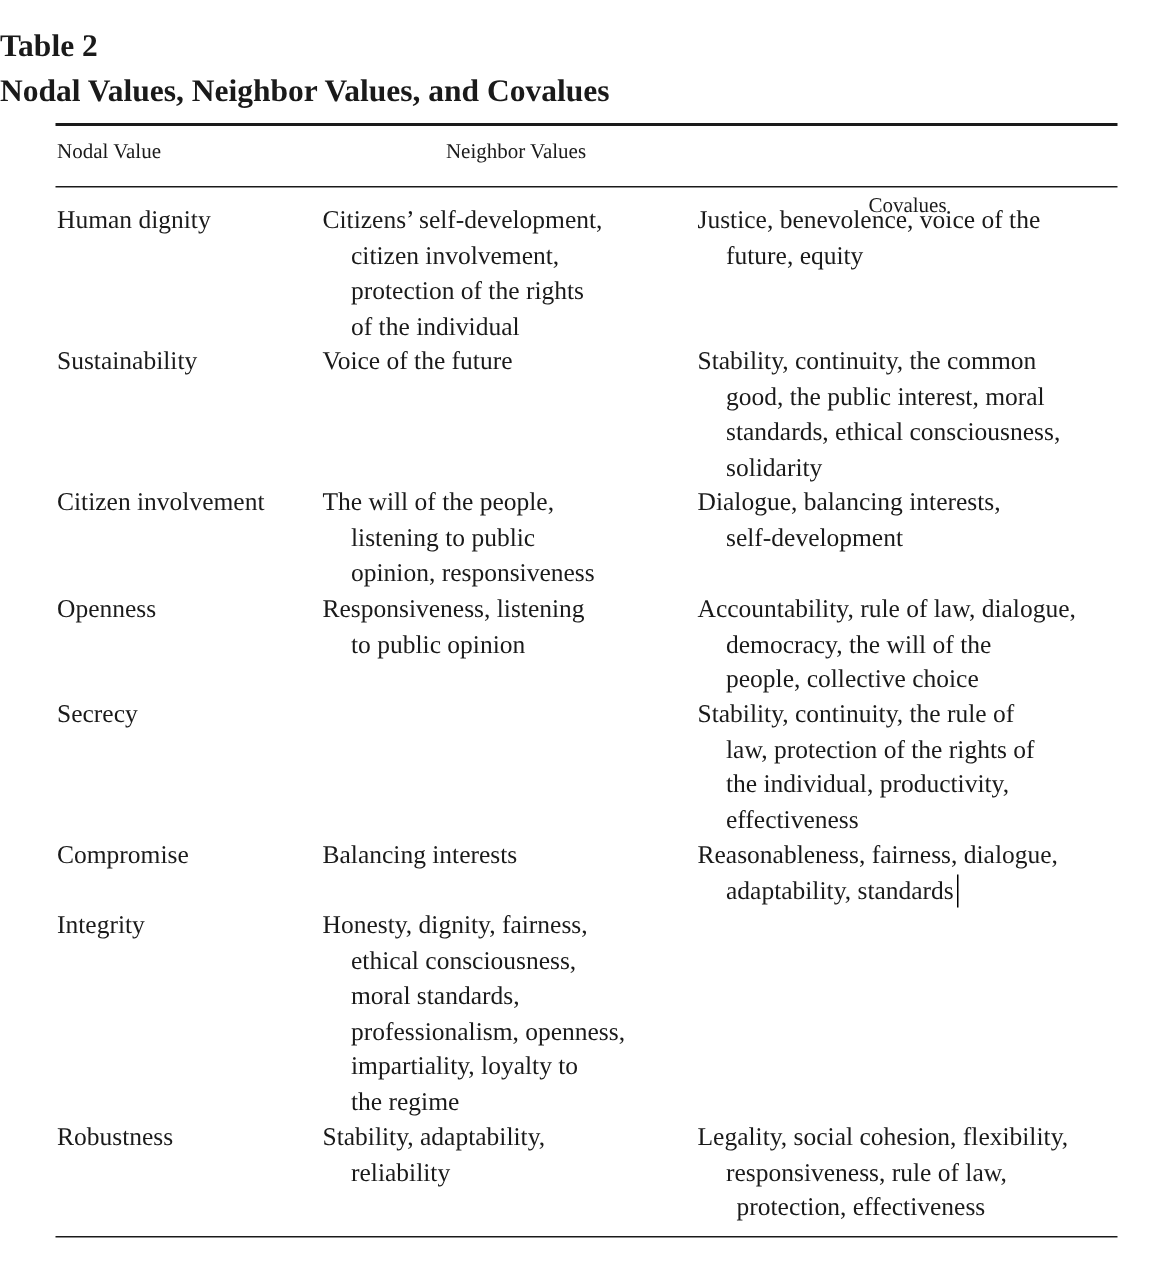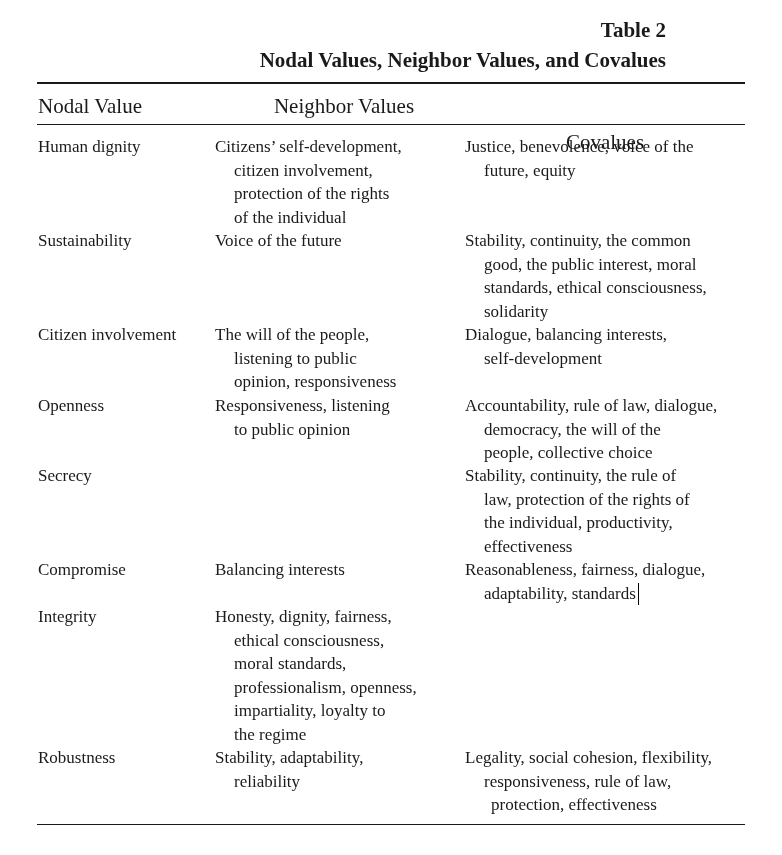--- a/index.html
+++ b/index.html
@@ -1,25 +1,25 @@
 <!DOCTYPE html>
 <html><head>
 <meta charset="utf-8">
 <style>
   html, body { margin: 0; padding: 0; background: #ffffff; }
   body { width: 782px; height: 855px; position: relative; overflow: hidden;
          font-family: "Liberation Serif", "DejaVu Serif", serif; color: #1a1a1a; }
-  .title { position: absolute; left: 0; width: 650px; text-align: right; font-weight: bold; font-size: 21px; padding-left: 16px; }
+  .title { position: absolute; left: 0; width: 650px; text-align: left; font-weight: bold; font-size: 21px; }
   .t1 { top: 18px; }
   .t2 { top: 48px; }
   .rule { position: absolute; left: 37px; width: 708px; background: #1a1a1a; }
   .rule-top { top: 82px; height: 2px; }
   .rule-mid { top: 124px; height: 1px; }
   .rule-bot { top: 824px; height: 1px; }
-  .hdr { position: absolute; top: 94px; font-size: 21px; }
+  .hdr { position: absolute; top: 94px; font-size: 14px; }
   .h1 { left: 38px; }
   .h2 { left: 232px; width: 224px; text-align: center; }
   .h3 { left: 465px; width: 280px; text-align: center; margin-top: 36px; }
   .row { position: absolute; left: 0; width: 782px; font-size: 17px; line-height: 23.5px; }
   .c1 { position: absolute; left: 38px; white-space: nowrap; }
   .c2 { position: absolute; left: 215px; width: 240px; }
   .c3 { position: absolute; left: 465px; width: 290px; }
   .ln { display: block; white-space: nowrap; }
   .ln.ind { padding-left: 19px; }
   .ln.ind2 { padding-left: 26px; }

